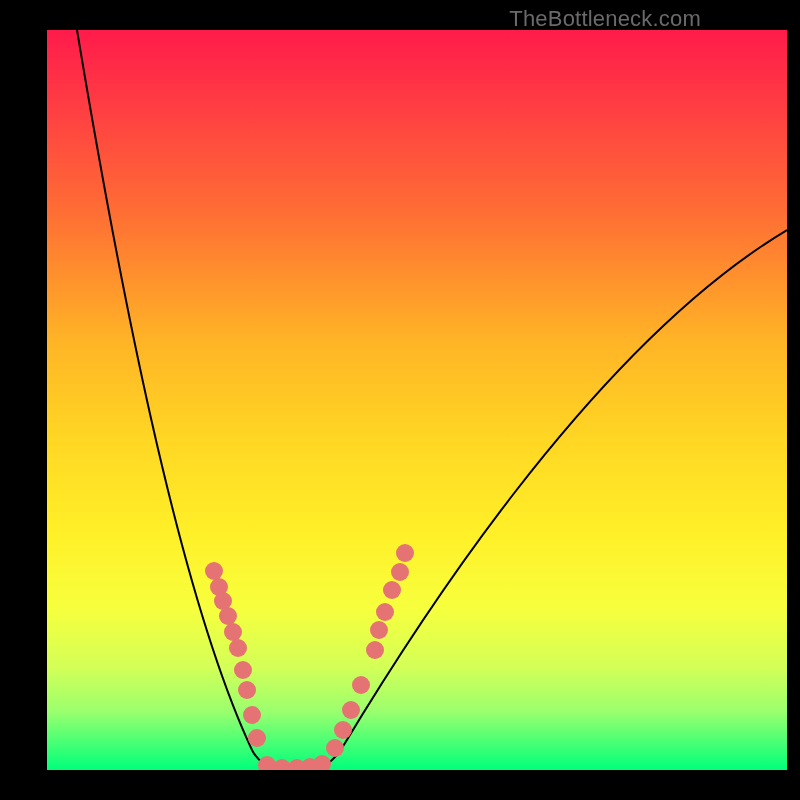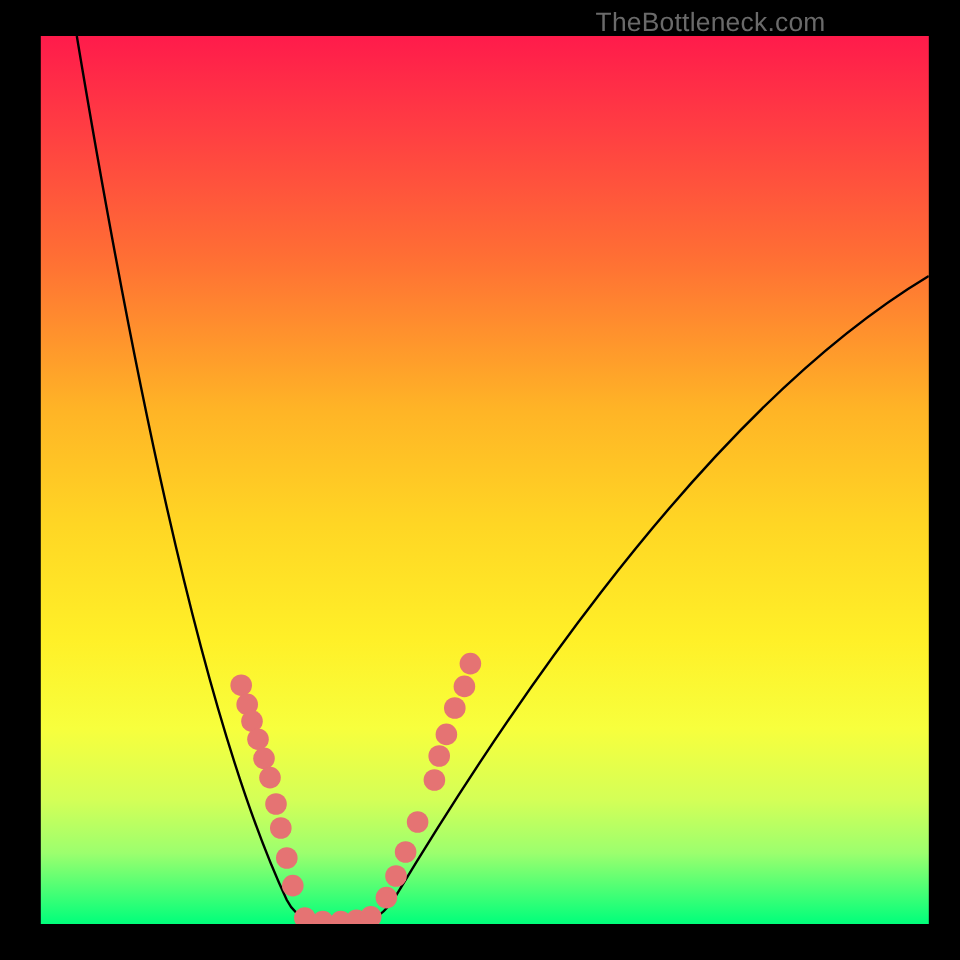--- a/index.html
+++ b/index.html
@@ -7,21 +7,21 @@
     padding: 0;
     width: 800px;
     height: 800px;
     overflow: hidden;
     background: #000;
     font-family: Arial, Helvetica, sans-serif;
   }
   .frame {
     position: absolute;
     top: 0;
-    left: 4px;
+    left: 17px;
     width: 696px;
     height: 800px;
     background: #000;
   }
   .plot-area {
     position: absolute;
     top: 30px;
     left: 30px;
     width: 740px;
     height: 740px;

